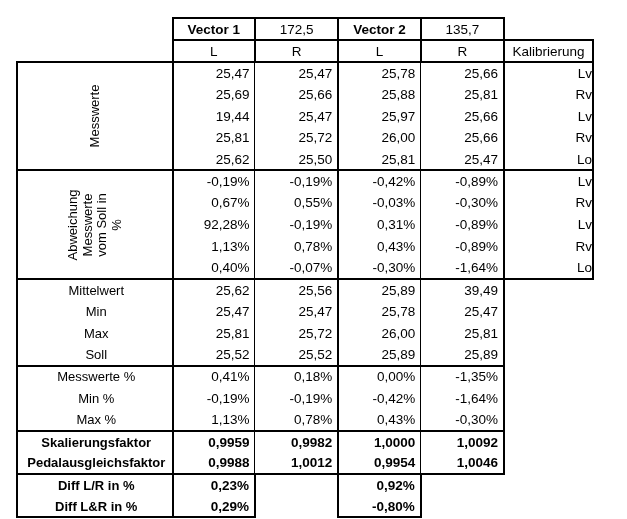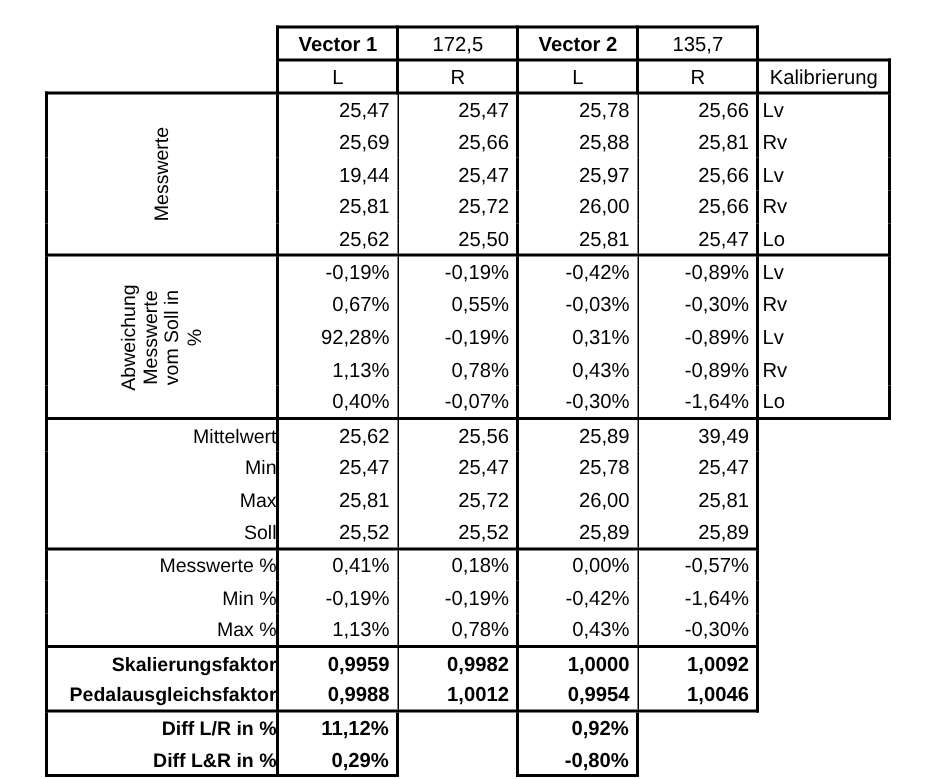--- a/index.html
+++ b/index.html
@@ -2,21 +2,21 @@
 <html><head>
 <meta charset="utf-8">
 <style>
   html, body { margin: 0; padding: 0; background: #ffffff; }
   .sheet {
     width: 594px; height: 519px;
     background: #ffffff;
     font-family: "Liberation Sans", sans-serif;
     color: #000000;
     box-sizing: border-box;
-    padding: 17px 0 0 30px;
+    padding: 17px 0 0 16px;
     overflow: hidden;
   }
   table {
     border-collapse: collapse;
     table-layout: fixed;
   }
   td {
     border: none;
     font-size: 13.5px;
     padding: 0;
@@ -30,22 +30,22 @@
   .t2 { border-top: 2.5px solid #000; }
   .b2 { border-bottom: 2.5px solid #000; }
   .l2 { border-left: 2.5px solid #000; }
   .r2 { border-right: 2.5px solid #000; }
   
   .r1 { border-right: 1px solid #000; }
   .nb { border: none; }
   .b  { font-weight: bold; }
   .hc { text-align: center; }
   .val { text-align: right; padding-right: 5px; }
-  .lab { text-align: right; padding-left: 3px; font-size: 13px; }
-  .kal { text-align: left; padding-left: 2px; }
+  .lab { text-align: center; padding-left: 3px; font-size: 13px; }
+  .kal { text-align: right; padding-left: 2px; }
   .vcell { position: relative; }
   .vlabel {
     position: absolute; top: 50%; left: 50%;
     transform: translate(-50%, -50%) rotate(-90deg);
     white-space: pre-line;
     text-align: center;
     line-height: 1.12;
     font-size: 13px;
   }
 </style>
@@ -189,21 +189,21 @@
           <td class="r2 val b2">25,52</td>
           <td class="r1 val b2">25,89</td>
           <td class="r2 val b2">25,89</td>
           <td class="nb"></td>
         </tr>
         <tr>
           <td class="lab l2 r2 t2">Messwerte %</td>
           <td class="r1 val t2">0,41%</td>
           <td class="r2 val t2">0,18%</td>
           <td class="r1 val t2">0,00%</td>
-          <td class="r2 val t2">-0,57%</td>
+          <td class="r2 val t2">-1,35%</td>
           <td class="nb"></td>
         </tr>
         <tr>
           <td class="lab l2 r2">Min %</td>
           <td class="r1 val">-0,19%</td>
           <td class="r2 val">-0,19%</td>
           <td class="r1 val">-0,42%</td>
           <td class="r2 val">-1,64%</td>
           <td class="nb"></td>
         </tr>
@@ -226,21 +226,21 @@
         <tr>
           <td class="lab l2 r2 b2 b">Pedalausgleichsfaktor</td>
           <td class="r1 val b2 b">0,9988</td>
           <td class="r2 val b2 b">1,0012</td>
           <td class="r1 val b2 b">0,9954</td>
           <td class="r2 val b2 b">1,0046</td>
           <td class="nb"></td>
         </tr>
         <tr>
           <td class="lab l2 r2 t2 b">Diff L/R in %</td>
-          <td class="r2 val t2 b">11,12%</td>
+          <td class="r2 val t2 b">0,23%</td>
           <td class="nb b"></td>
           <td class="l2 r2 val t2 b">0,92%</td>
           <td class="nb b"></td>
           <td class="nb"></td>
         </tr>
         <tr>
           <td class="lab l2 r2 b2 b">Diff L&amp;R in %</td>
           <td class="r2 val b2 b">0,29%</td>
           <td class="nb b"></td>
           <td class="l2 r2 val b2 b">-0,80%</td>

